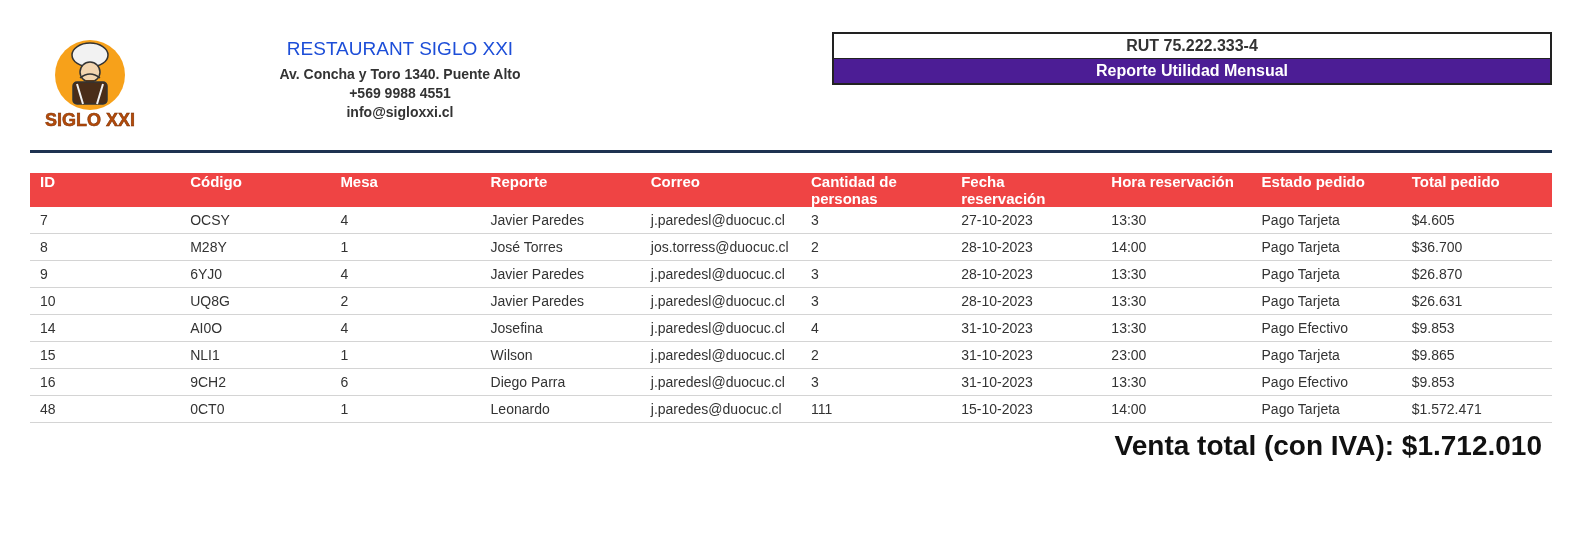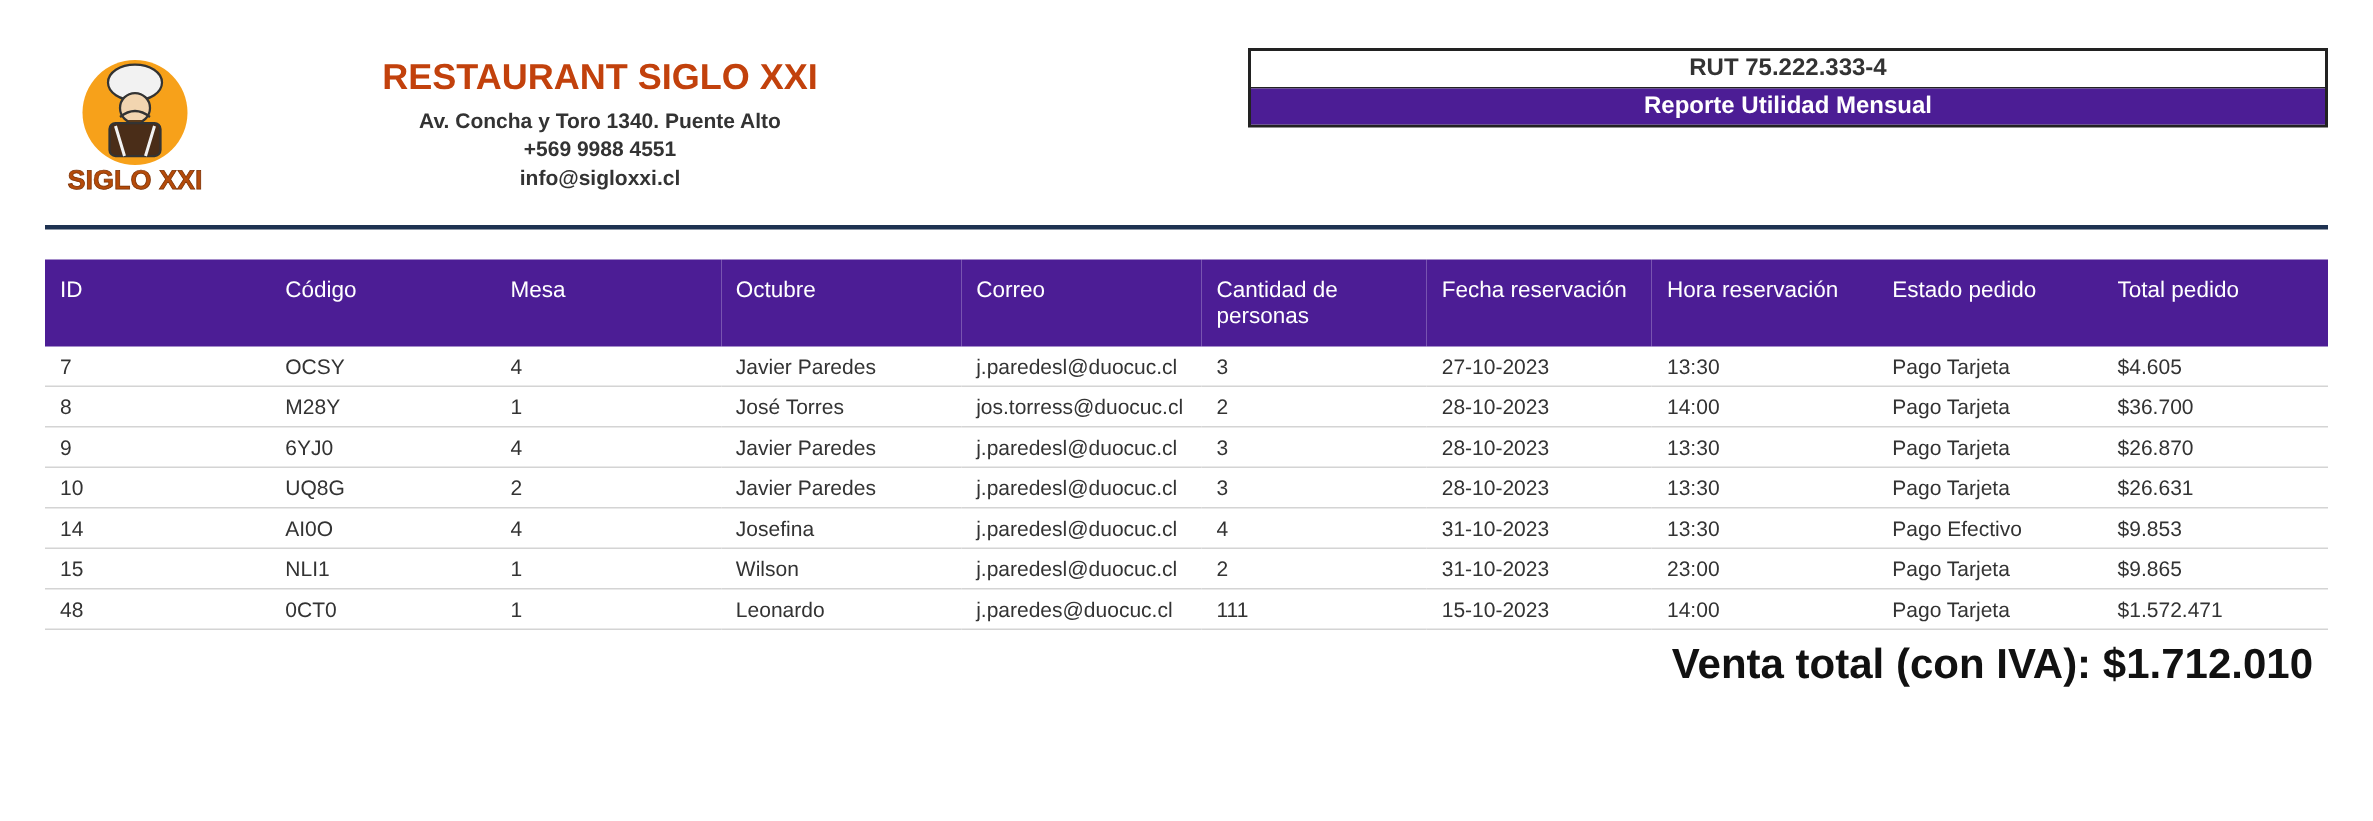--- a/index.html
+++ b/index.html
@@ -26,23 +26,23 @@
     .logo-svg {
       width: 110px;
       height: 100px;
     }
     .company-info {
       flex: 0 0 420px;
       text-align: center;
       padding-top: 8px;
     }
     .company-name {
-      font-size: 24px;
-      font-weight: 700;
-      color: #c2410c;
+      font-size: 19px;
+      font-weight: 400;
+      color: #1d4ed8;
       margin-bottom: 6px;
     }
     .company-line {
       font-size: 14px;
       color: #333;
       margin-bottom: 3px;
       font-weight: 600;
     }
     .spacer { flex: 1; }
     .report-box {
@@ -62,26 +62,26 @@
       background: #4c1d95;
       color: #fff;
     }
     table.data {
       width: 100%;
       border-collapse: collapse;
       margin-top: 20px;
       table-layout: fixed;
     }
     table.data thead th {
-      background: #4c1d95;
+      background: #ef4444;
       color: #fff;
       text-align: left;
-      padding: 12px 10px;
+      padding: 0 10px;
       font-size: 15px;
-      font-weight: 400;
+      font-weight: 700;
       vertical-align: top;
     }
     table.data tbody td {
       padding: 5px 10px;
       font-size: 14px;
       border-bottom: 1px solid #d4d4d4;
       color: #333;
       overflow: hidden;
       text-overflow: ellipsis;
       white-space: nowrap;
@@ -148,21 +148,21 @@
       <col class="col-fecha">
       <col class="col-hora">
       <col class="col-estado">
       <col class="col-total">
   </colgroup>
   <thead>
     <tr>
       <th>ID</th>
       <th>Código</th>
       <th>Mesa</th>
-      <th>Octubre</th>
+      <th>Reporte</th>
       <th>Correo</th>
       <th>Cantidad de personas</th>
       <th>Fecha reservación</th>
       <th>Hora reservación</th>
       <th>Estado pedido</th>
       <th>Total pedido</th>
     </tr>
   </thead>
   <tbody id="table-body">
       <tr>
@@ -231,20 +231,32 @@
         <td>1</td>
         <td>Wilson</td>
         <td>j.paredesl@duocuc.cl</td>
         <td>2</td>
         <td>31-10-2023</td>
         <td>23:00</td>
         <td>Pago Tarjeta</td>
         <td>$9.865</td>
       </tr>
       <tr>
+        <td>16</td>
+        <td>9CH2</td>
+        <td>6</td>
+        <td>Diego Parra</td>
+        <td>j.paredesl@duocuc.cl</td>
+        <td>3</td>
+        <td>31-10-2023</td>
+        <td>13:30</td>
+        <td>Pago Efectivo</td>
+        <td>$9.853</td>
+      </tr>
+      <tr>
         <td>48</td>
         <td>0CT0</td>
         <td>1</td>
         <td>Leonardo</td>
         <td>j.paredes@duocuc.cl</td>
         <td>111</td>
         <td>15-10-2023</td>
         <td>14:00</td>
         <td>Pago Tarjeta</td>
         <td>$1.572.471</td>

